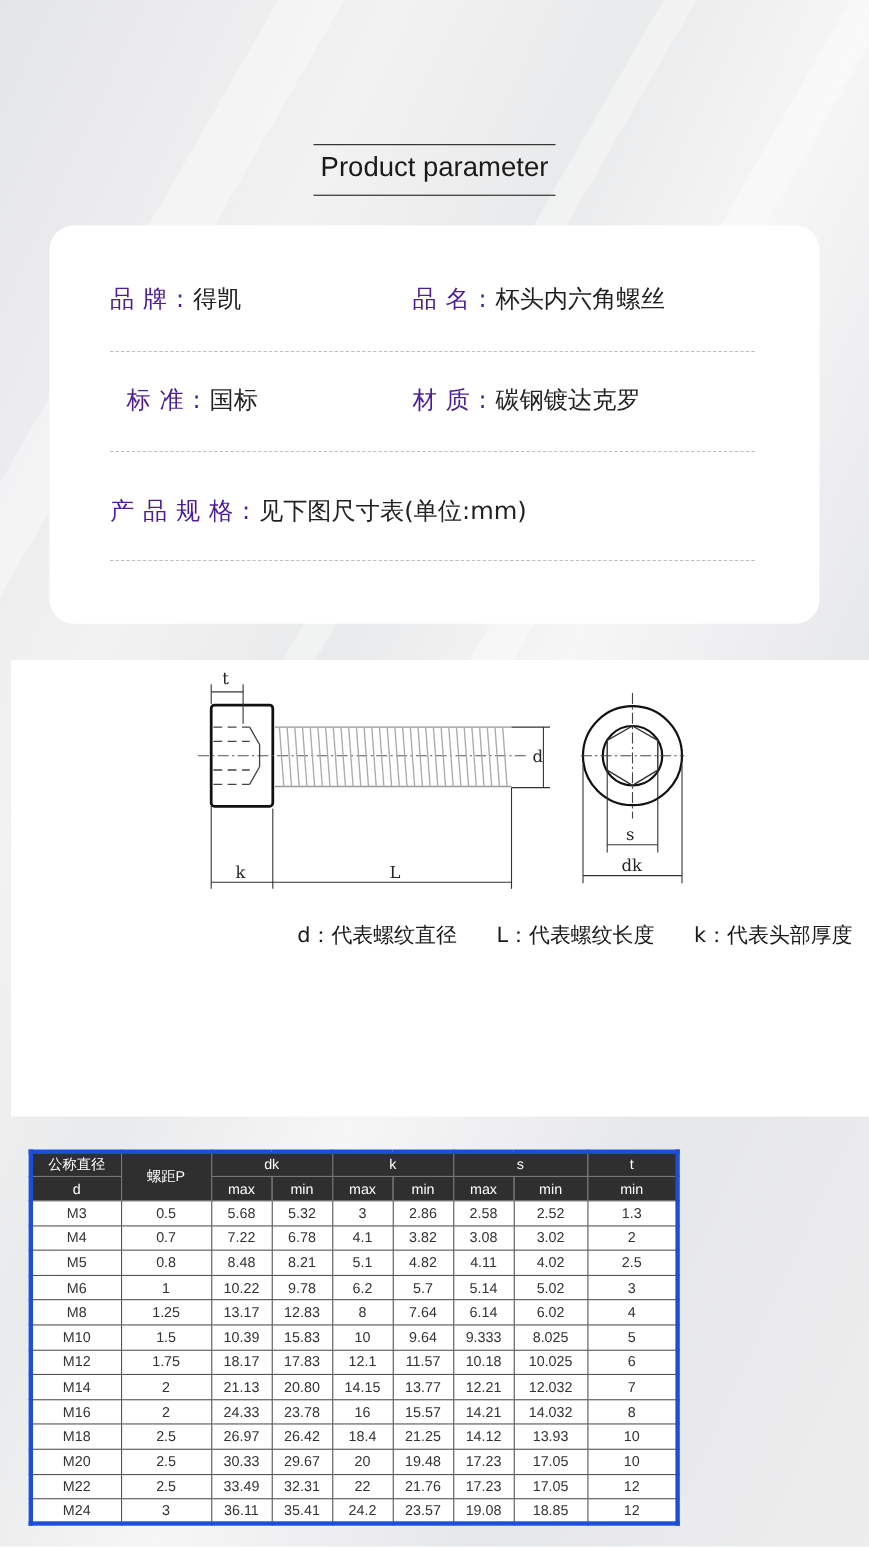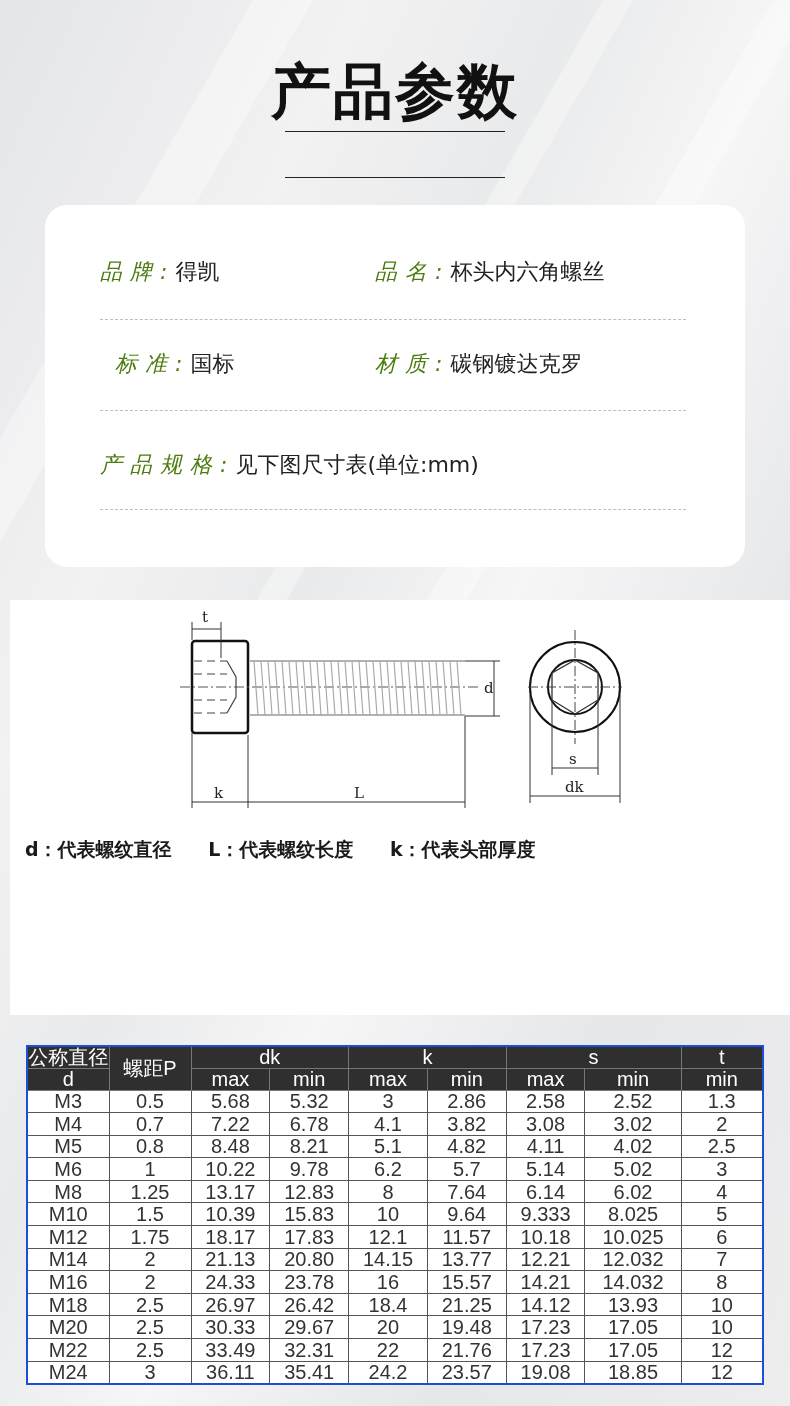--- a/index.html
+++ b/index.html
@@ -20,47 +20,47 @@
     position: absolute; top: 138px; left: 0; width: 790px; text-align: center;
     font-family: "Liberation Sans", sans-serif; font-size: 25px; color: #1a1a1a;
   }
   .card {
     position: absolute; top: 205px; left: 45px; width: 700px; height: 362px;
     background: #fff; border-radius: 22px;
   }
   .row { position: absolute; left: 55px; width: 586px; }
   .row .dash { position: absolute; left: 0; right: 0; border-top: 1px dashed #bdbdbd; }
   .field { position: absolute; font-size: 22px; color: #222; white-space: nowrap; }
-  .field .lab { color: #4d7c0f; letter-spacing: 8px; font-style: italic; }
+  .field .lab { color: #4c1d95; letter-spacing: 8px; }
   .diagram {
     position: absolute; top: 600px; left: 10px; width: 780px; height: 415px; background: #fff;
   }
-  .legend { position: absolute; left: 0; width: 780px; text-align: left; font-size: 19px; font-weight: bold; color: #1a1a1a; white-space: nowrap; }
+  .legend { position: absolute; left: 0; width: 780px; text-align: right; font-size: 19px; font-weight: normal; color: #1a1a1a; white-space: nowrap; }
   .legend span.g { display: inline-block; margin: 0 15px; }
   .red { color: #e2231a; }
   .note { font-size: 15px; }
   table.spec {
-    position: absolute; top: 1045px; left: 26px; width: 738px;
+    position: absolute; top: 1045px; left: 26px; width: 592px;
     border-collapse: collapse; font-family: "Liberation Sans", sans-serif;
-    font-size: 20px; color: #333; background: #fff;
-    border: 2px solid #1d4ed8;
+    font-size: 13px; color: #333; background: #fff;
+    border: 4px solid #1d4ed8;
   }
   table.spec th { background: #2f2f2f; color: #fff; font-weight: normal; border: 1px solid #777; padding: 0; line-height: 20px; height: 22px; }
   table.spec td { border: 1px solid #555; text-align: center; padding: 0; height: 22.6px; line-height: 20px; }
 </style>
 </head>
 <body>
 
 <div class="streak" style="left:80px;"></div>
 <div class="streak" style="left:430px;width:30px;"></div>
 <div class="streak" style="left:600px;width:40px;"></div>
 
 <div class="hero">
-  <div class="hero-title">产品参数</div>
   <div class="hero-line" style="top:131px;"></div>
+  <div class="hero-sub">Product parameter</div>
   <div class="hero-line" style="top:177px;"></div>
 </div>
 
 <div class="card">
   <div class="row" style="top:52px;">
     <div class="field" style="left:0;top:0;">
       <span class="lab">品牌:</span><span>得凯</span>
     </div>
     <div class="field" style="left:275px;top:0;">
       <span class="lab">品名:</span><span>杯头内六角螺丝</span>

